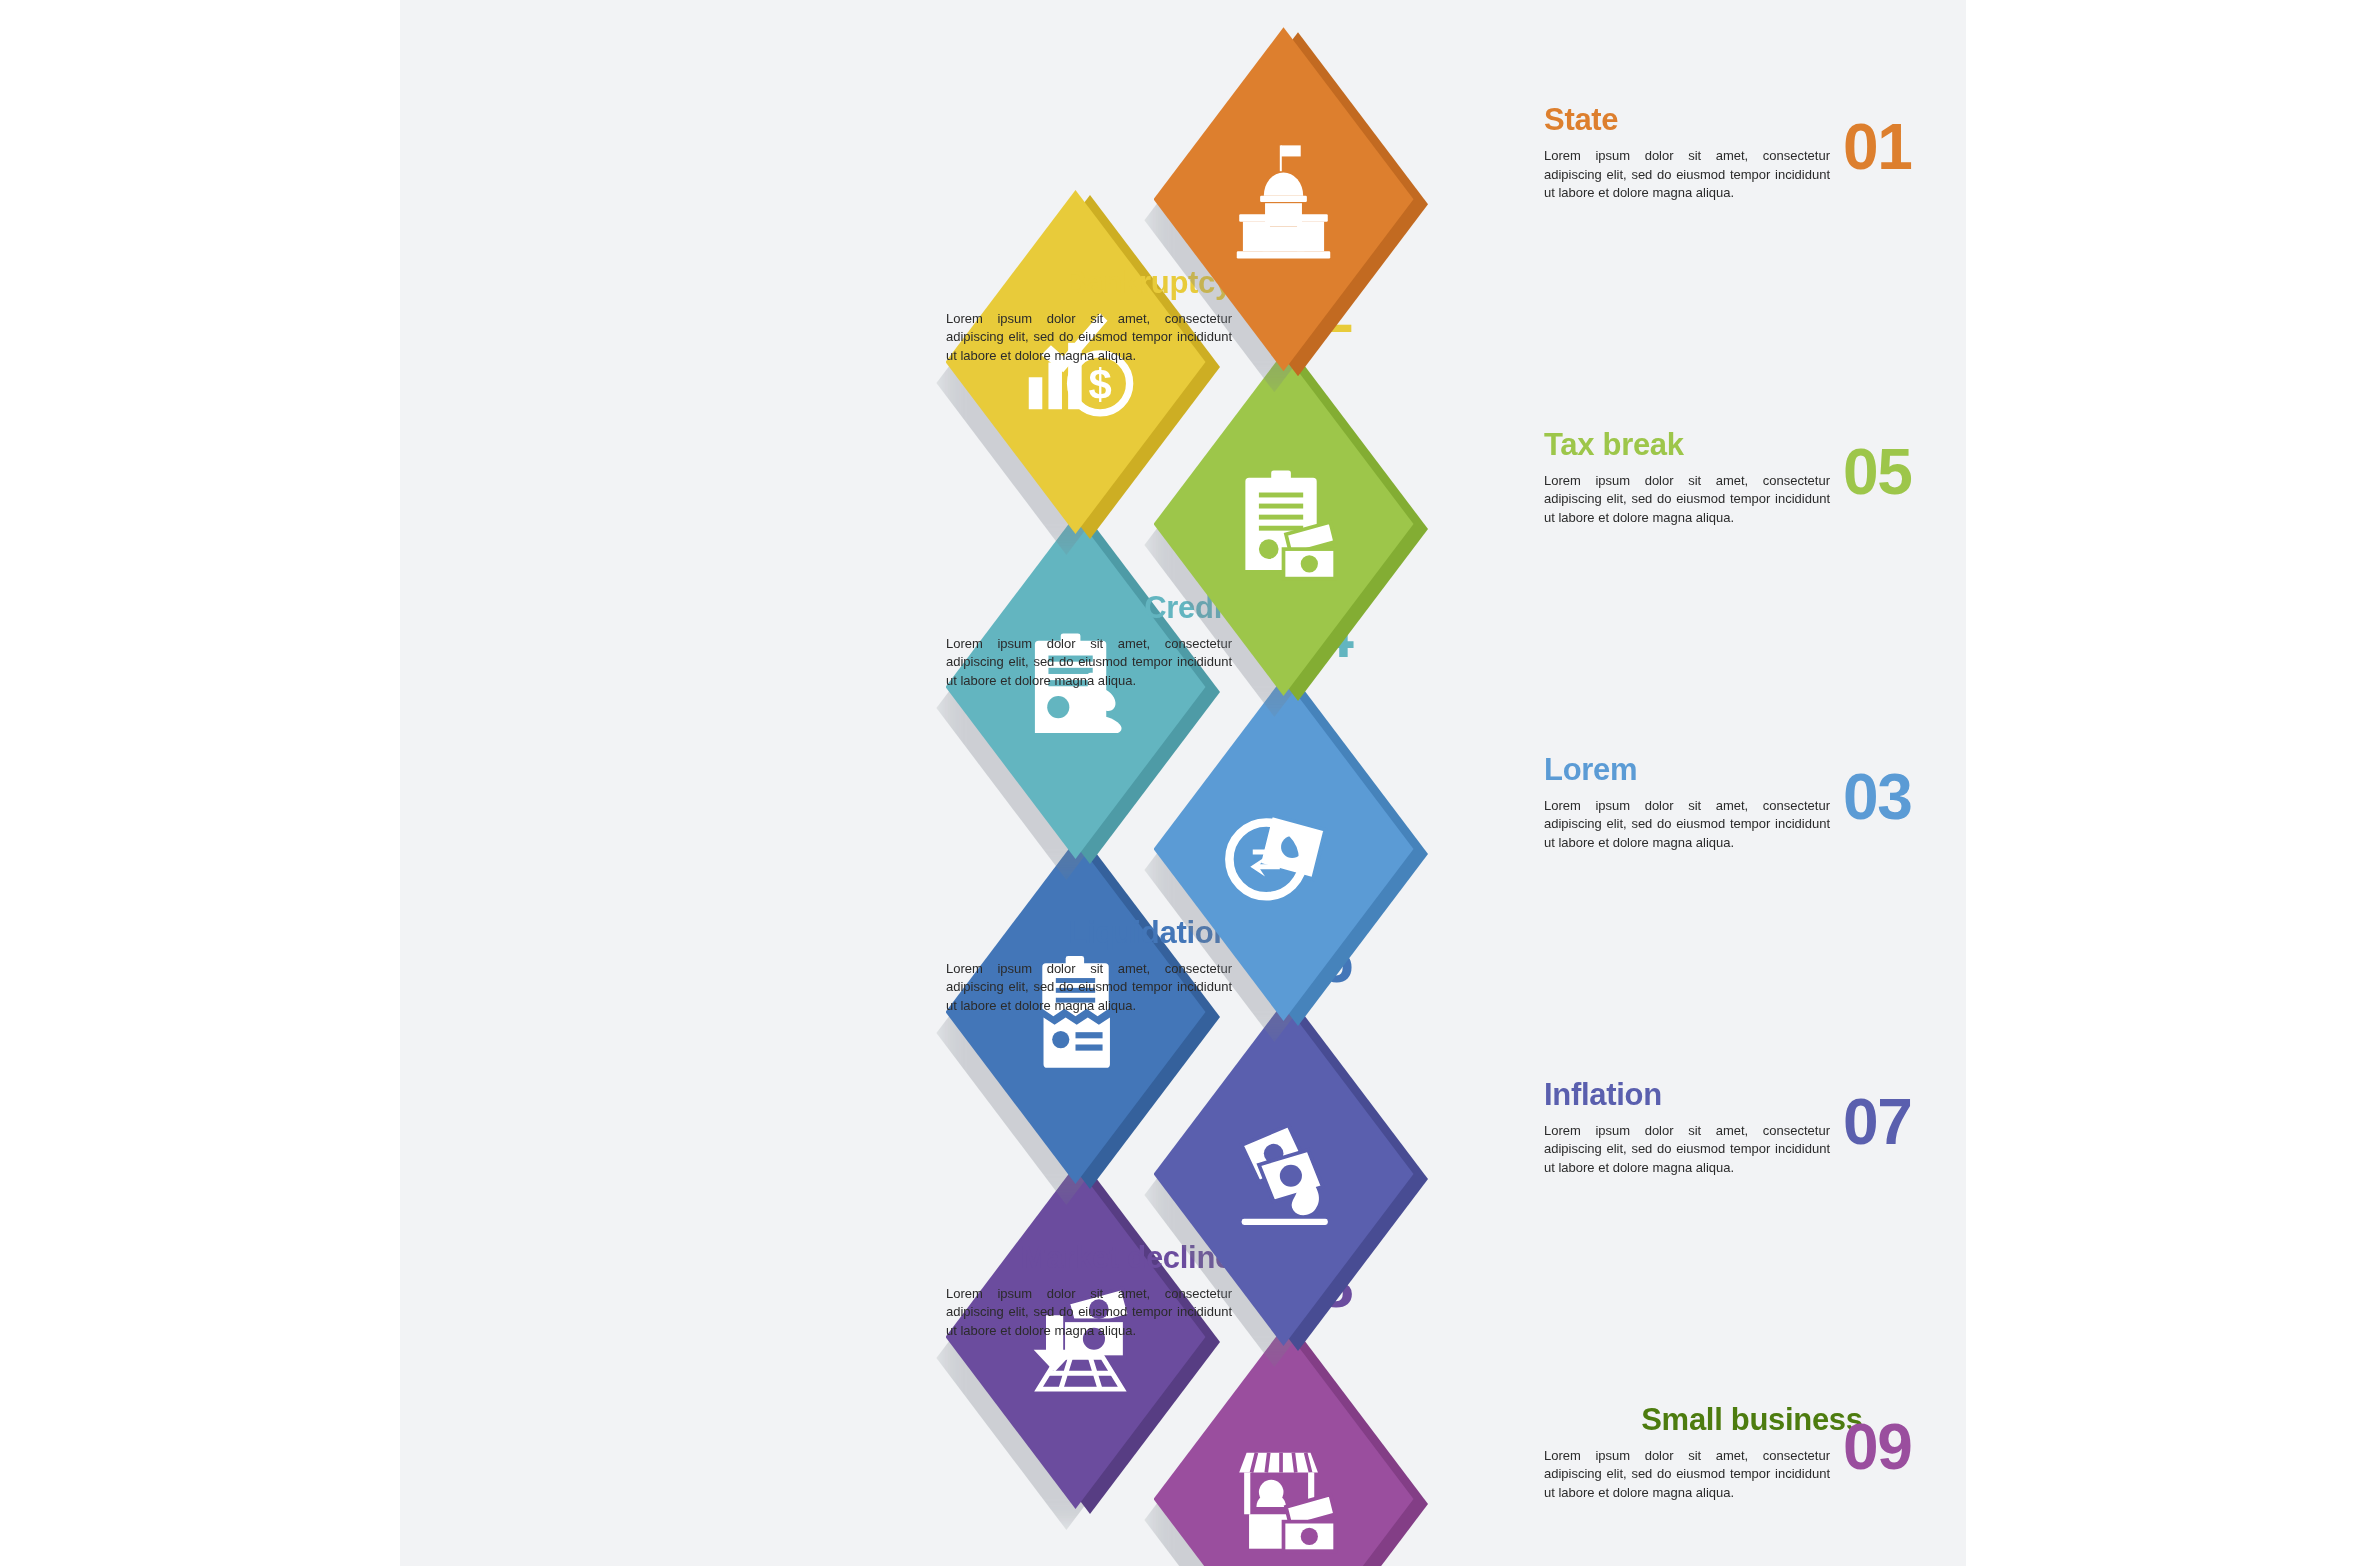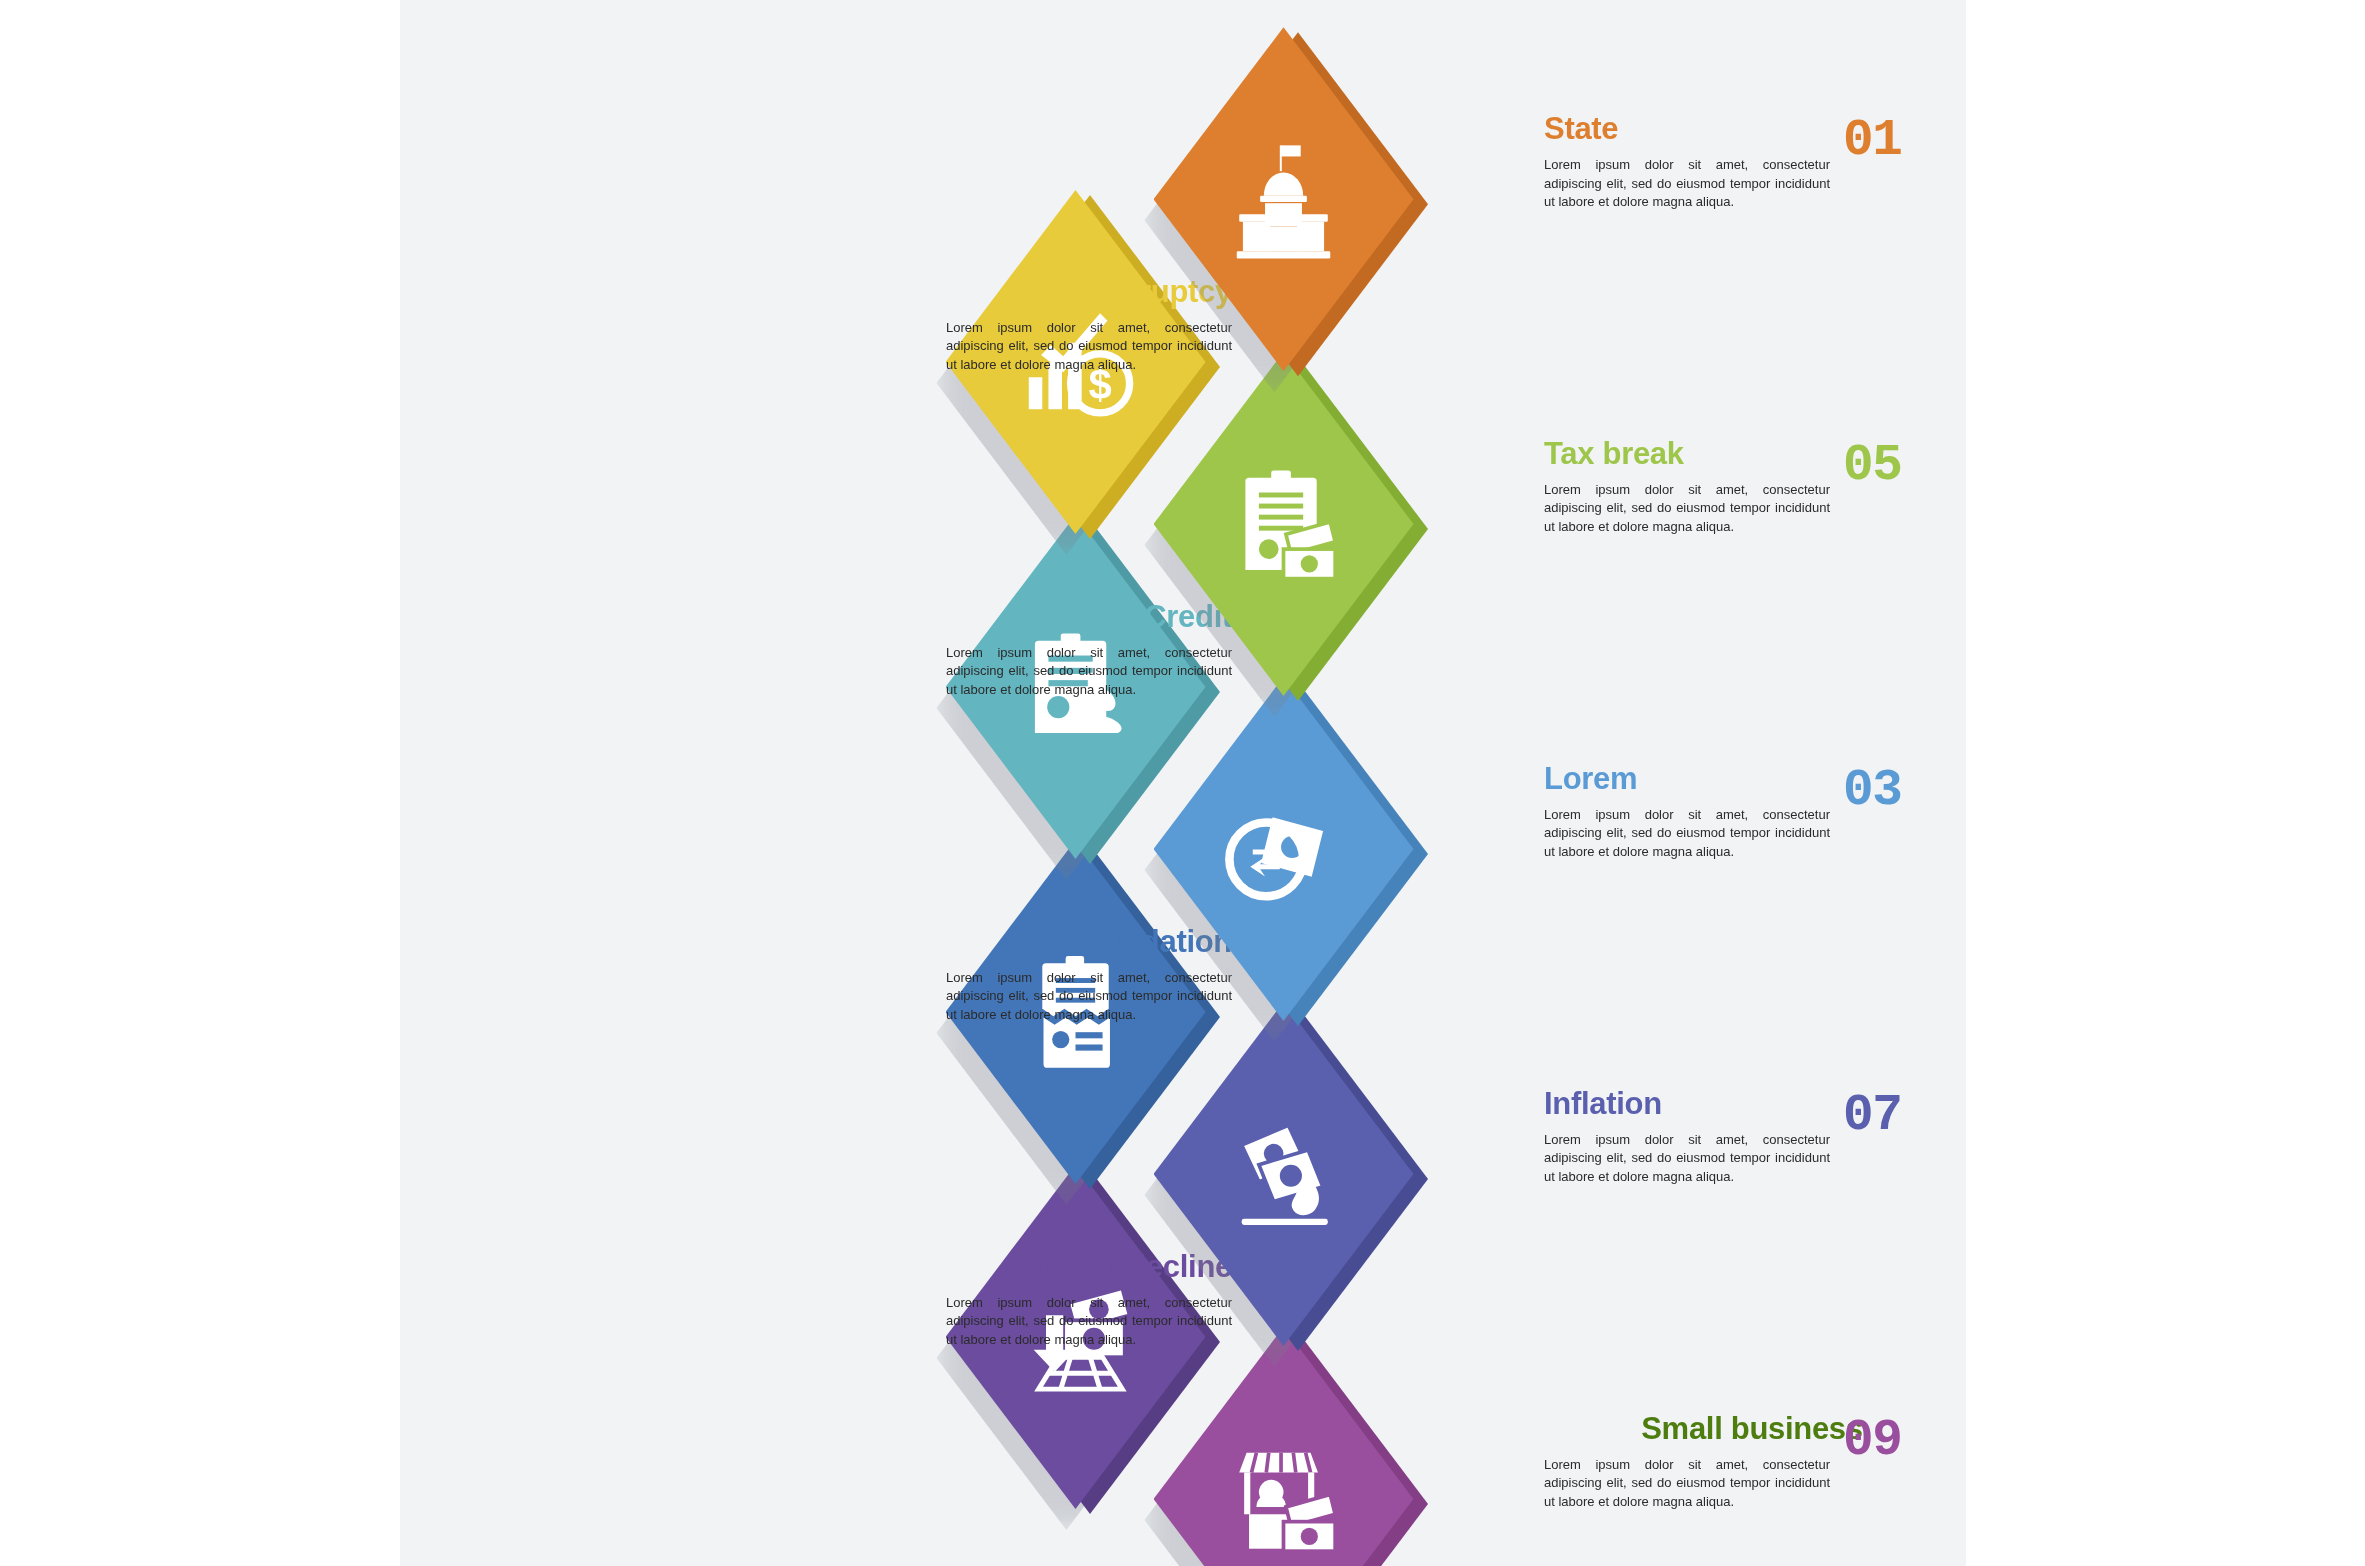--- a/index.html
+++ b/index.html
@@ -72,21 +72,21 @@
     clip-path: polygon(50% 0%, 100% 50%, 50% 100%, 0% 50%);
     display: flex;
     align-items: center;
     justify-content: center;
   }
   .dia-face svg { width: 123px; height: 123px; display: block; }
 
   
   .txt {
     position: absolute;
-    top: 99px;
+    top: 90px;
     width: 416px;
   }
   .step.right .txt { left: 1144px; text-align: left; }
   .step.left  .txt { left: 416px;  text-align: right; }
 
   .txt h3 {
     margin: 0 0 10.4px 0;
     font-size: 31px;
     font-weight: bold;
     line-height: 1.05;
@@ -100,25 +100,24 @@
     text-align: justify;
     width: 286px;
   }
   .step.right .txt p { margin-left: 0; }
   .step.left  .txt p { margin-left: auto; }
 
   
   .num {
     position: absolute;
     top: 101px;
-    font-size: 51px;
+    font-size: 64px;
     font-weight: bold;
     line-height: 1;
     letter-spacing: -1.3px;
-    font-family: Liberation Mono, monospace;
   }
   .step.right .num { left: 1443px; }
   .step.left  .num { left: 884px; }
 
 </style>
 </head>
 <body>
 
 <div id="canvas">
   <div id="steps-root">

